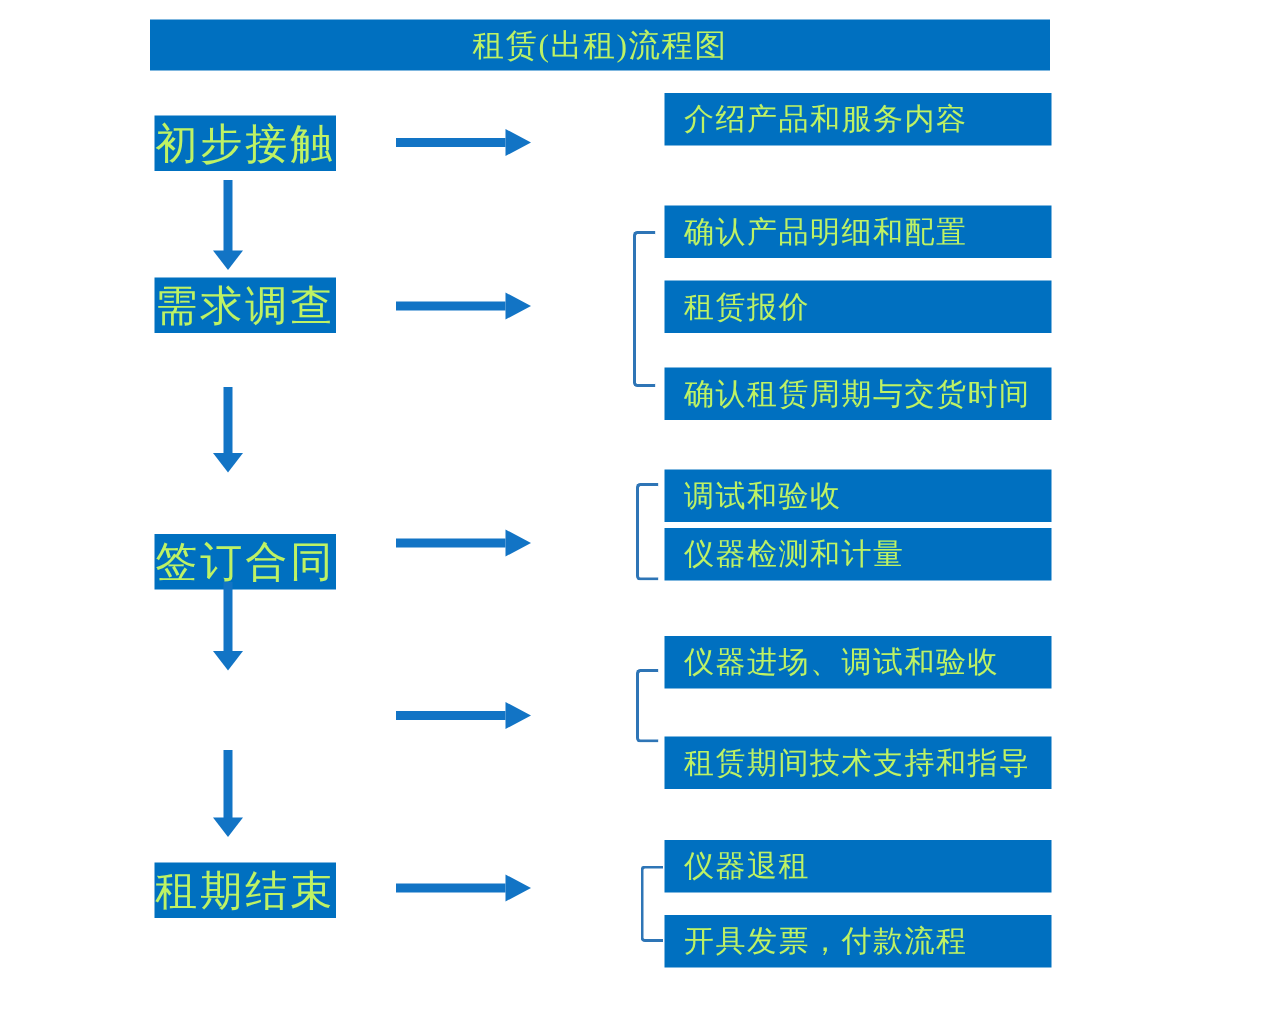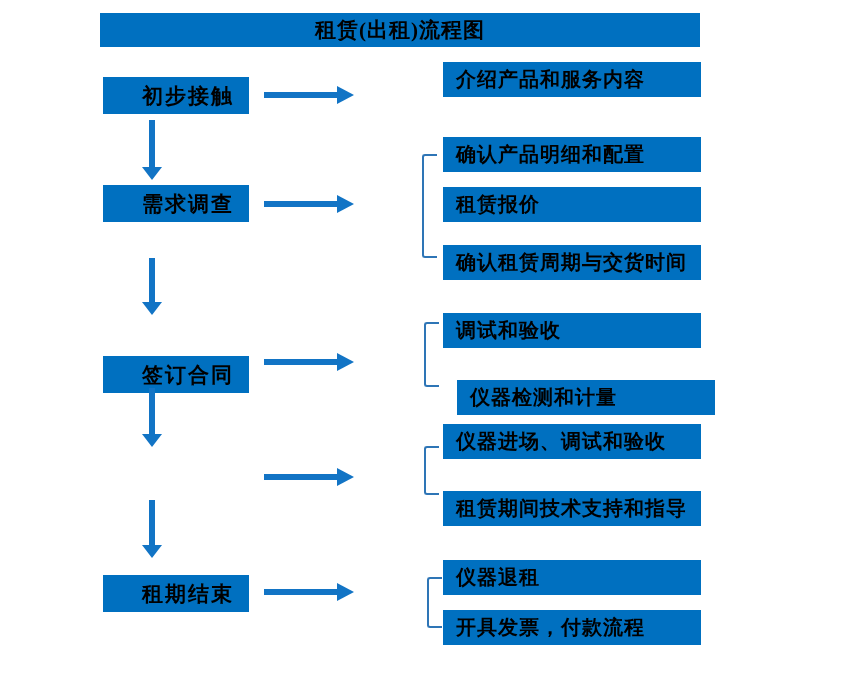--- a/index.html
+++ b/index.html
@@ -11,38 +11,37 @@
   .canvas{
     position:relative;
     width:844px;height:688px;
     background:#ffffff;
     overflow:hidden;
     font-family:"Liberation Serif","DejaVu Serif",serif;
   }
   .blue-box{
     position:absolute;
     background:var(--box-blue);
-    color:#000000;
-    font-weight:bold;
+    color:#bef264;
+    font-weight:normal;
     display:flex;
     align-items:center;
     box-sizing:border-box;
   }
   .title-bar{
     left:100px;top:13px;width:600px;height:34px;
     justify-content:center;
     font-size:21px;
     letter-spacing:1px;
   }
   .step-box{
-    left:103px;width:146px;height:37px;
+    left:103px;width:121px;height:37px;
     justify-content:center;
-    font-size:21px;
+    font-size:28px;
     letter-spacing:2px;
-    padding-left:24px;
   }
   .detail-box{
     left:443px;width:258px;height:35px;
     justify-content:flex-start;
     padding-left:13px;
     font-size:20px;
     letter-spacing:1px;
   }
   
   .h-arrow{position:absolute;left:264px;width:90px;height:18px;}
@@ -75,21 +74,21 @@
   .sb-1{top:77px;}
   .sb-2{top:185px;}
   .sb-3{top:356px;}
   .sb-4{top:459px;}
   .sb-5{top:575px;}
   .db-1{top:62px;}
   .db-2{top:137px;}
   .db-3{top:187px;}
   .db-4{top:245px;}
   .db-5{top:313px;}
-  .db-6{top:380px;margin-left:14px;}
+  .db-6{top:352px;}
   .db-7{top:424px;}
   .db-8{top:491px;}
   .db-9{top:560px;}
   .db-10{top:610px;}
   .bk-2{left:422px;top:154px;height:104px;}
   .bk-3{left:424px;top:322px;height:65px;}
   .bk-4{left:424px;top:446px;height:49px;}
   .bk-5{left:427px;top:577px;height:51px;}
 </style>
 </head>

